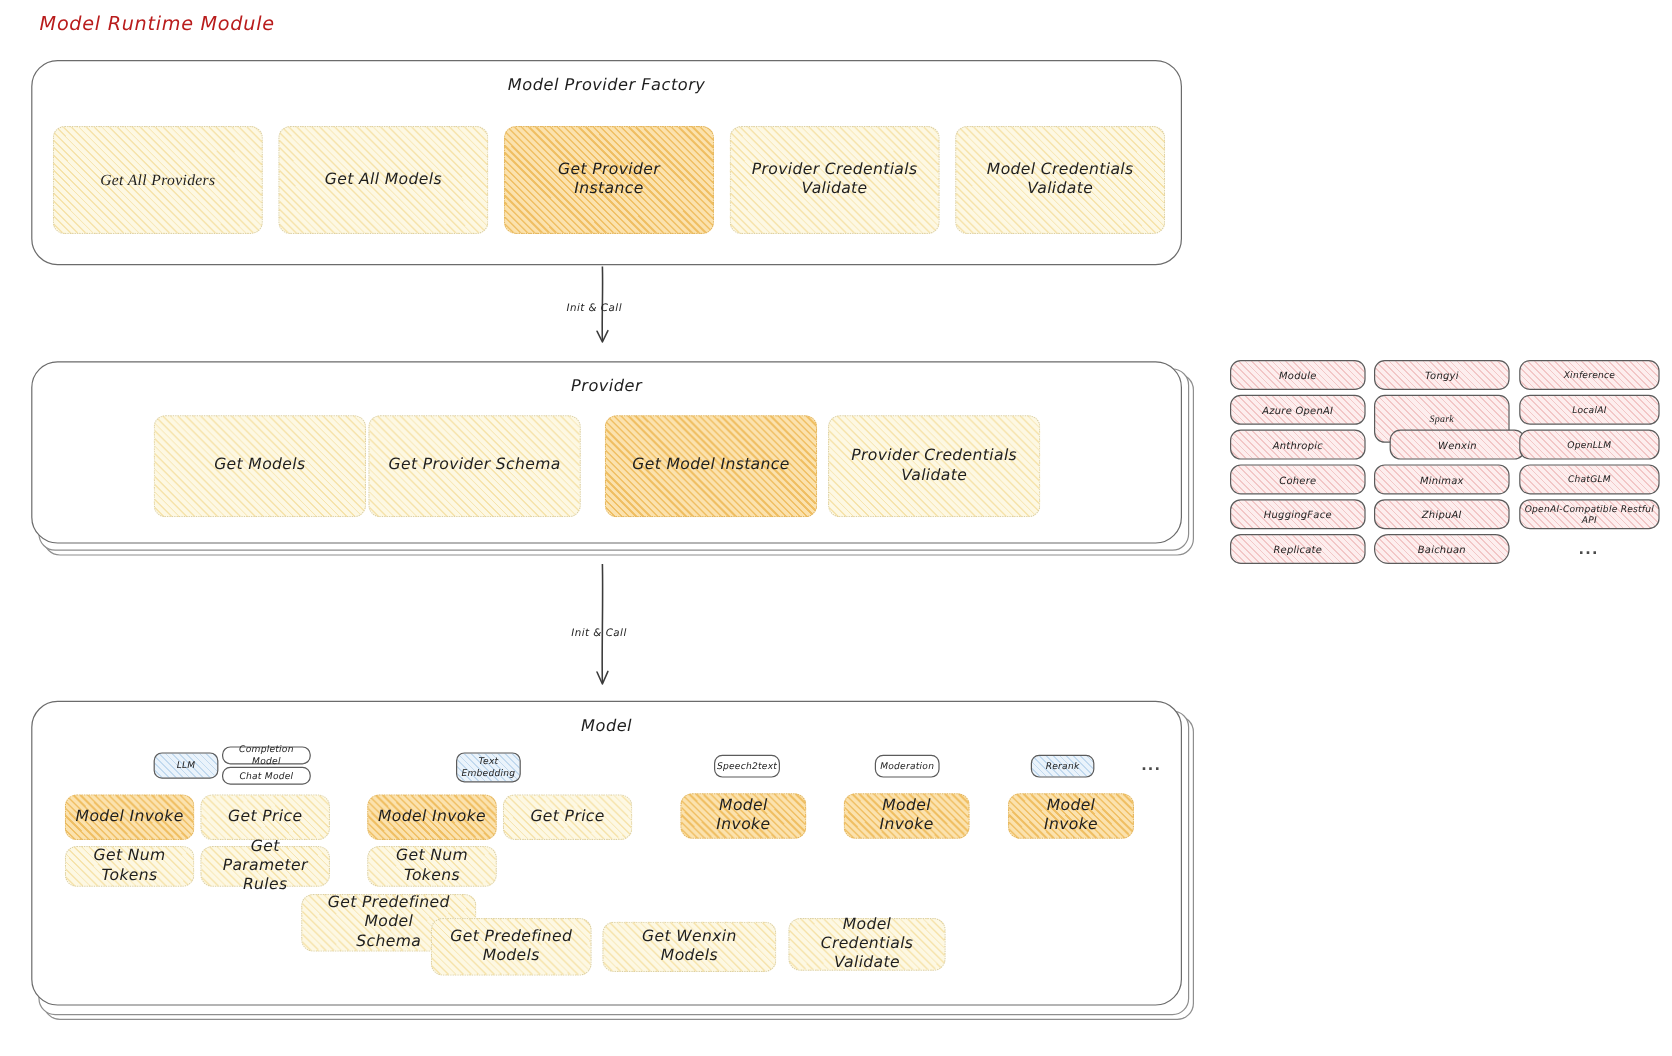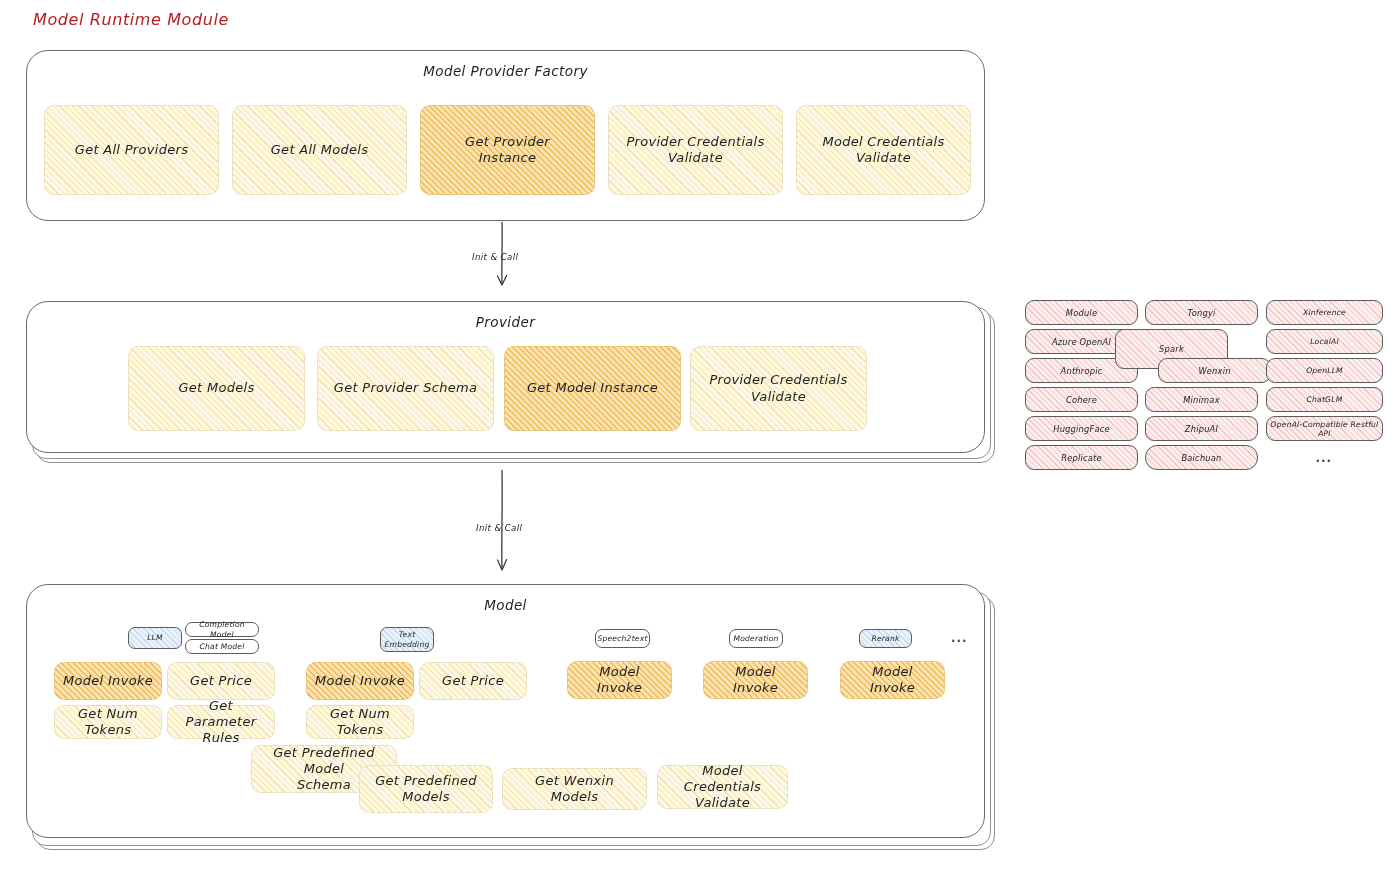--- a/index.html
+++ b/index.html
@@ -100,21 +100,21 @@
 </style>
 </head>
 <body>
 
 <div id="page-title" class="hand">Model Runtime Module</div>
 
 <div class="panel" id="factory-panel" style="left: 26px; top: 50px; width: 959px; height: 171px;">
   <div class="panel-title">Model Provider Factory</div>
 </div>
 <div id="factory-nodes">
-    <div class="node hand light" style="left: 44px; top: 105px; width: 175px; height: 90px;">Get All Providers</div>
+    <div class="node hand light" style="left: 44px; top: 105px; width: 175px; height: 90px; font-family: Liberation Serif, serif;">Get All Providers</div>
     <div class="node hand light" style="left: 232px; top: 105px; width: 175px; height: 90px;">Get All Models</div>
     <div class="node hand strong" style="left: 420px; top: 105px; width: 175px; height: 90px;">Get Provider<br>Instance</div>
     <div class="node hand light" style="left: 608px; top: 105px; width: 175px; height: 90px;">Provider Credentials<br>Validate</div>
     <div class="node hand light" style="left: 796px; top: 105px; width: 175px; height: 90px;">Model Credentials<br>Validate</div>
   </div>
 
 <svg class="arrow-svg" id="arrow1-svg" style="left:495px;top:222px;" width="20" height="78">
   <path d="M7,0 C7.6,20 6.4,46 7,62" stroke="#3b3b3b" stroke-width="1.3" fill="none"></path>
   <path d="M2.5,54 L7,63 L11.6,53.5" stroke="#3b3b3b" stroke-width="1.3" fill="none" stroke-linecap="round" stroke-linejoin="round"></path>
 </svg>
@@ -122,34 +122,34 @@
 
 <div id="provider-decks">
     <div class="deck" style="left: 36px; top: 311px; width: 959px; height: 152px;"></div>
     <div class="deck" style="left: 32px; top: 307px; width: 959px; height: 152px;"></div>
   </div>
 <div class="panel" id="provider-panel" style="left: 26px; top: 301px; width: 959px; height: 152px;">
   <div class="panel-title">Provider</div>
 </div>
 <div id="provider-nodes">
     <div class="node hand light" style="left: 128px; top: 346px; width: 177px; height: 85px;">Get Models</div>
-    <div class="node hand light" style="left: 317px; top: 346px; width: 177px; height: 85px;">Get Provider Schema</div>
+    <div class="node hand light" style="left: 307px; top: 346px; width: 177px; height: 85px;">Get Provider Schema</div>
     <div class="node hand strong" style="left: 504px; top: 346px; width: 177px; height: 85px;">Get Model Instance</div>
     <div class="node hand light" style="left: 690px; top: 346px; width: 177px; height: 85px;">Provider Credentials<br>Validate</div>
   </div>
 
 <div id="provider-list">
     <div class="chip hand" style="left: 1025px; top: 300px; width: 113px; height: 25px;">Module</div>
     <div class="chip hand" style="left: 1025px; top: 329px; width: 113px; height: 25px;">Azure OpenAI</div>
     <div class="chip hand" style="left: 1025px; top: 358px; width: 113px; height: 25px;">Anthropic</div>
     <div class="chip hand" style="left: 1025px; top: 387px; width: 113px; height: 25px;">Cohere</div>
     <div class="chip hand" style="left: 1025px; top: 416px; width: 113px; height: 25px;">HuggingFace</div>
     <div class="chip hand" style="left: 1025px; top: 445px; width: 113px; height: 25px;">Replicate</div>
     <div class="chip hand" style="left: 1145px; top: 300px; width: 113px; height: 25px;">Tongyi</div>
-    <div class="chip hand" style="left: 1115px; top: 329px; width: 113px; height: 40px;">Spark</div>
+    <div class="chip hand" style="left: 1145px; top: 329px; width: 113px; height: 40px; font-family: Liberation Serif, serif;">Spark</div>
     <div class="chip hand" style="left: 1145px; top: 358px; width: 113px; height: 25px; margin-left: 13px;">Wenxin</div>
     <div class="chip hand" style="left: 1145px; top: 387px; width: 113px; height: 25px;">Minimax</div>
     <div class="chip hand" style="left: 1145px; top: 416px; width: 113px; height: 25px;">ZhipuAI</div>
     <div class="chip hand" style="left: 1145px; top: 445px; width: 113px; height: 25px; border-radius: 12px;">Baichuan</div>
     <div class="chip hand" style="left: 1266px; top: 300px; width: 117px; height: 25px; font-size: 7.6px;">Xinference</div>
     <div class="chip hand" style="left: 1266px; top: 329px; width: 117px; height: 25px; font-size: 7.6px;">LocalAI</div>
     <div class="chip hand" style="left: 1266px; top: 358px; width: 117px; height: 25px; font-size: 7.6px;">OpenLLM</div>
     <div class="chip hand" style="left: 1266px; top: 387px; width: 117px; height: 25px; font-size: 7.6px;">ChatGLM</div>
     <div class="chip hand" style="left: 1266px; top: 416px; width: 117px; height: 25px; font-size: 7.6px;">OpenAI-Compatible Restful API</div>
     <div class="ellipsis" style="left: 1315.5px; top: 451px;">...</div>

